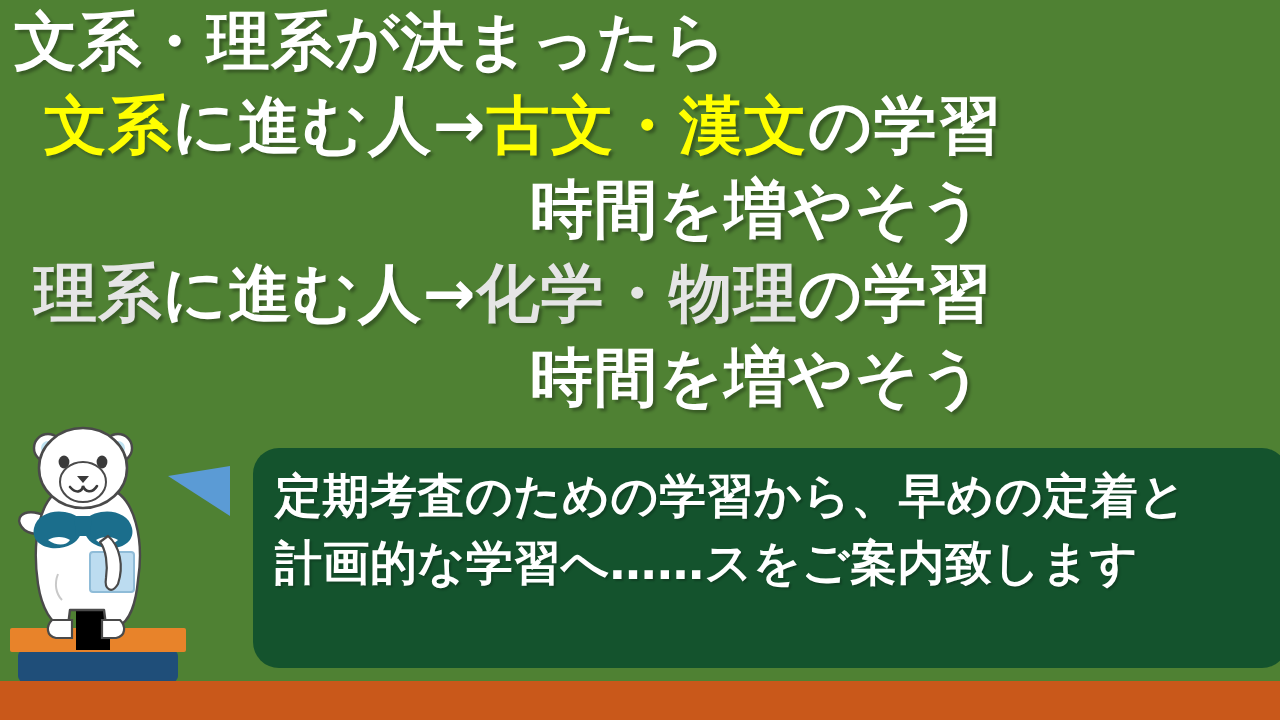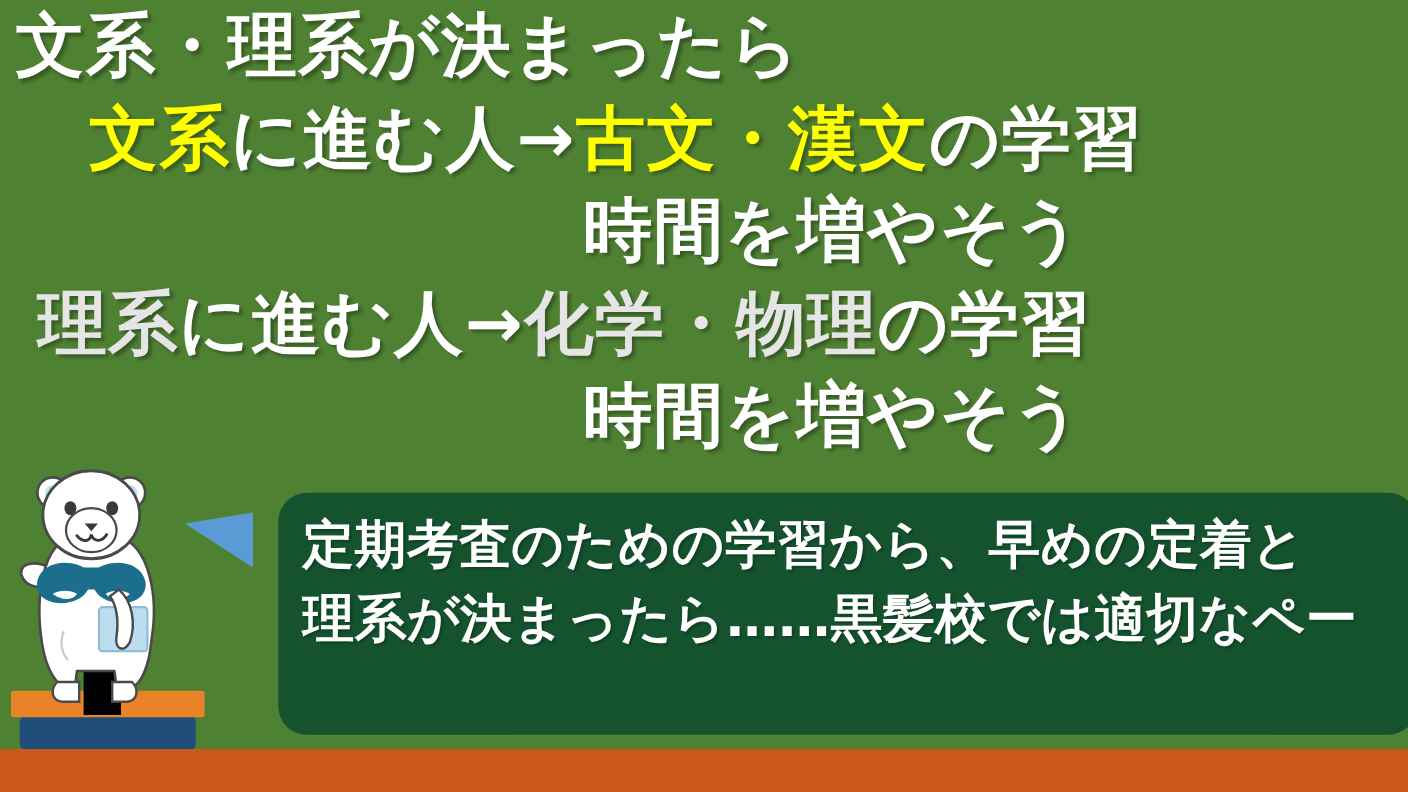--- a/index.html
+++ b/index.html
@@ -27,21 +27,21 @@
   .hl-line {
     white-space: nowrap;
     color: #ffffff;
     font-weight: 700;
     font-size: 63px;
     line-height: 84px;
     letter-spacing: 0.02em;
     text-shadow: 3px 3px 3px rgba(0,0,0,0.30);
   }
   .hl-line.l1 { padding-left: 14px; }
-  .hl-line.l2 { padding-left: 44px; margin-left: 37px; }
+  .hl-line.l2 { padding-left: 44px; }
   .hl-line.l3 { padding-left: 530px; }
   .hl-line.l4 { padding-left: 34px; }
   .hl-line.l5 { padding-left: 530px; }
   .hl-yellow { color: #ffff00; }
   .hl-cyan   { color: #e5e5e5; }
   .hl-arrow  { color: #ffffff; }
 
   
   .bubble {
     position: absolute;
@@ -122,21 +122,21 @@
     <div class="hl-line l5">
       <span>時間を増やそう</span>
     </div>
 
   </div>
 
   <div class="bubble-tail"></div>
 
   <div class="bubble">
     <div class="bubble-text">定期考査のための学習から、早めの定着と</div>
-    <div class="bubble-text">理系が決まったら……黒髪校では適切なペー</div>
+    <div class="bubble-text">計画的な学習へ……スをご案内致します</div>
   </div>
 
   <div class="mascot">
     <svg width="190" height="258" viewBox="0 0 190 258" xmlns="http://www.w3.org/2000/svg">
 
       <rect x="10" y="226" width="160" height="32" rx="6" fill="#1f4e79"></rect>
 
       <rect x="2" y="204" width="176" height="24" rx="2" fill="#e8832a"></rect>
 
       <rect x="68" y="182" width="34" height="44" fill="#000000"></rect>

